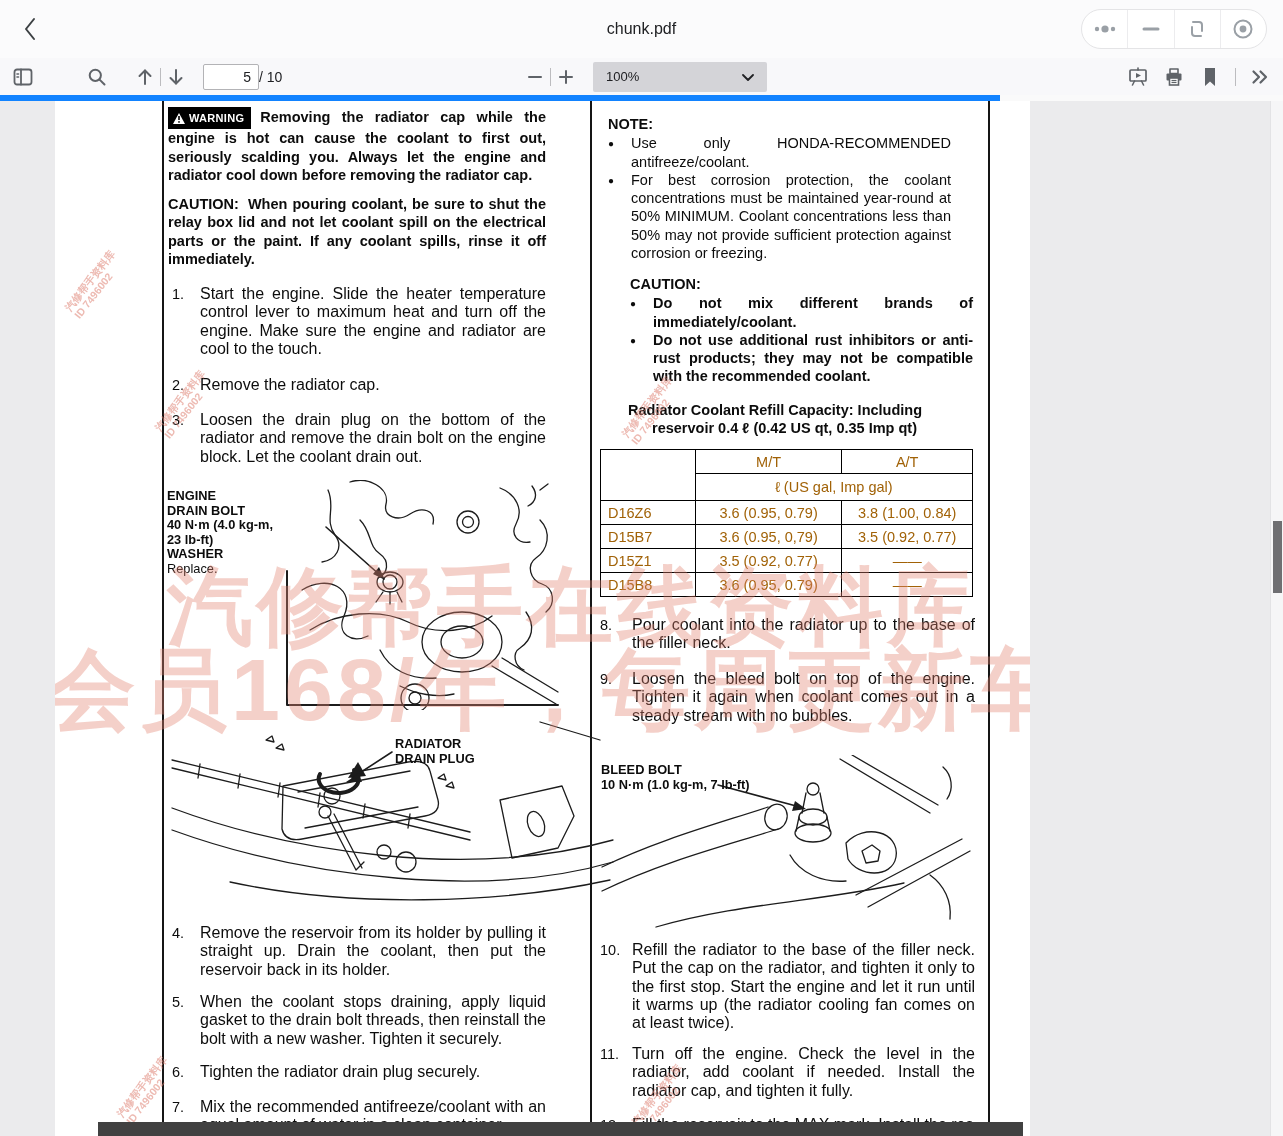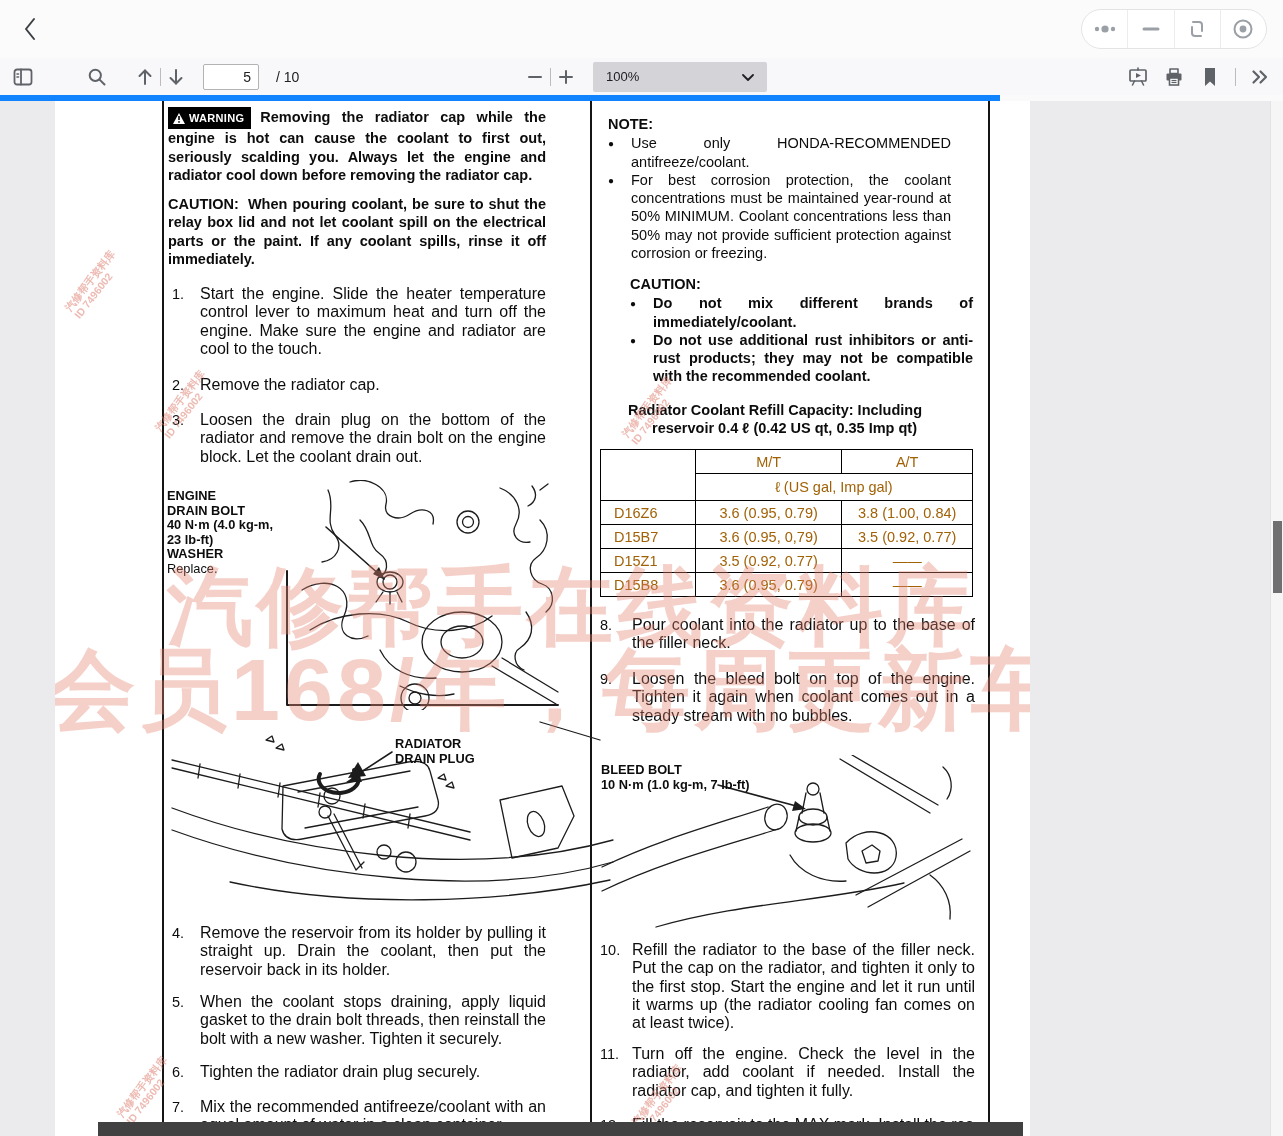--- a/index.html
+++ b/index.html
@@ -14,21 +14,21 @@
   .doc-title{position:absolute;left:300px;right:300px;top:0;height:58px;display:flex;align-items:center;justify-content:center;font-size:16px;color:#202124}
   .capsule{position:absolute;right:16px;top:9px;width:186px;height:40px;background:#fff;border:1px solid #e4e4e6;border-radius:20px;display:flex;align-items:stretch;overflow:hidden}
   .capsule .seg{flex:1;display:flex;align-items:center;justify-content:center;border:none;background:transparent;cursor:pointer}
   .capsule .seg + .seg{border-left:1px solid #ececee}
 
   
   .toolbar{position:absolute;top:58px;left:0;right:0;height:37px;background:#f8f8fa;display:flex;align-items:center}
   .tbtn{height:28px;min-width:30px;border:none;background:transparent;display:flex;align-items:center;justify-content:center;cursor:pointer}
   .vsep{width:1px;height:18px;background:#bcbcbf}
   .page-input{width:56px;height:26px;border:1px solid #b3b3b6;border-radius:2px;background:#fff;text-align:right;padding-right:7px;font-size:14px;color:#202124;font-family:"Liberation Sans",sans-serif}
-  .page-total{font-size:14px;color:#202124;margin-left:17px}
+  .page-total{font-size:14px;color:#202124;margin-left:0}
   .zoom-select{width:174px;height:30px;background:#d4d4d8;border-radius:2px;display:flex;align-items:center;padding:0 13px;font-size:13px;color:#202124;margin-left:12px;cursor:pointer;position:relative}
   .zoom-select svg{position:absolute;right:13px;top:12px}
   .center-tools{position:absolute;left:520px;top:0;height:37px;display:flex;align-items:center}
   .right-tools{position:absolute;right:6px;top:0;height:37px;display:flex;align-items:center}
 
   .loading-bar{position:absolute;top:95px;left:0;width:1000px;height:6px;z-index:9}
 
   
   .viewer{position:absolute;top:101px;left:0;right:0;bottom:0;background:#ebebed}
   .scrolltrack{position:absolute;right:0;top:0;width:13px;height:100%;background:#f6f6f7;border-left:1px solid #e3e3e5}
@@ -57,21 +57,21 @@
   .bullets{margin-top:1px}
   .bullet{display:flex}
   .bullet .dot{width:23px;flex:none;font-size:10px;line-height:18.3px;padding-top:1px}
   .bullet .btxt{flex:1;font-size:14.5px;line-height:18.3px;text-align:justify}
 
   
   table.cap{border-collapse:collapse;width:373px;font-size:14.5px;color:#a16207}
   table.cap td,table.cap th{border:1.6px solid #000;height:24px;font-weight:400;padding:0}
   table.cap .cth{text-align:center}
   table.cap .unit{text-align:center;height:27px}
-  table.cap .model{width:95px;text-align:left;padding-left:13px}
+  table.cap .model{width:95px;text-align:left;padding-left:7px}
   table.cap .val{text-align:center}
   table.cap .c2{width:147px}
   table.cap .c3{width:131px}
 
   
   .diag-label{position:absolute;font-weight:700;font-size:12.8px;line-height:14.6px;z-index:2}
   .diag-label .norm{font-weight:400}
   svg.diagram{position:absolute;z-index:1}
   svg.diagram path,svg.diagram line,svg.diagram circle,svg.diagram ellipse,svg.diagram polyline{fill:none;stroke:#1c1c1c;stroke-width:1.3;stroke-linecap:round;stroke-linejoin:round}
 
@@ -92,20 +92,21 @@
 <div class="app">
 
   <header class="titlebar">
     <button class="back-btn">
       <span>
         <svg width="18" height="28" viewBox="0 0 18 28">
             <polyline points="13,4 5,14 13,24" style="fill:none;stroke:#3c4043;stroke-width:2;stroke-linecap:round;stroke-linejoin:round"></polyline>
           </svg>
       </span>
     </button>
+    <div class="doc-title">chunk.pdf</div>
     <div class="capsule">
       <button class="seg">
         <svg width="26" height="24" viewBox="0 0 26 24">
           <circle class="cap-fill" cx="5" cy="12" r="2.2"></circle>
             <circle class="cap-fill" cx="13" cy="12" r="3.6"></circle>
             <circle class="cap-fill" cx="21" cy="12" r="2.2"></circle>
         </svg>
       </button>
       <button class="seg">
         <svg width="20" height="24" viewBox="0 0 20 24">

